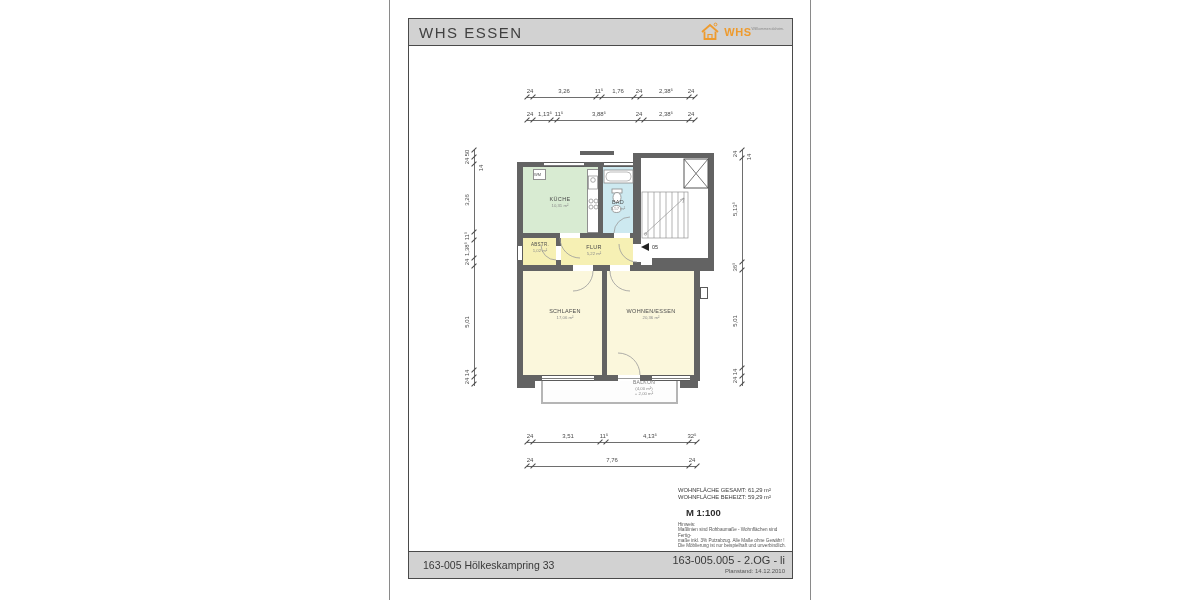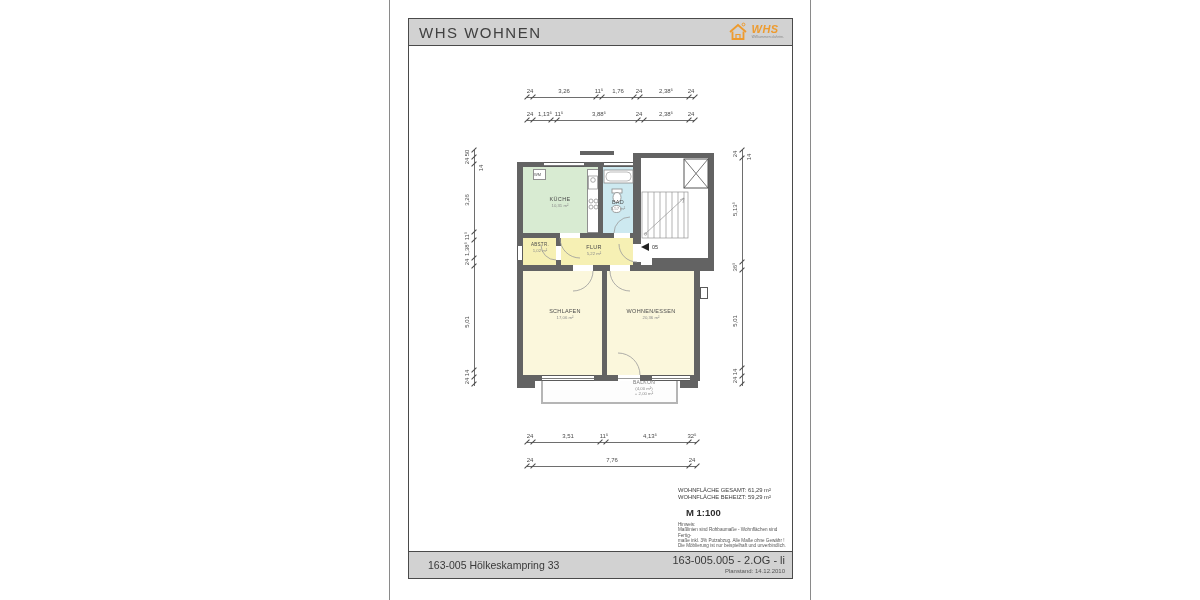--- a/index.html
+++ b/index.html
@@ -6,24 +6,24 @@
   html,body { width:1200px; height:600px; background:#fff; font-family:"Liberation Sans", sans-serif; overflow:hidden; }
   
   .page-rule { position:absolute; top:0; width:1px; height:600px; background:#8a8a8a; }
   
   .sheet-frame { position:absolute; left:408px; top:18px; width:385px; height:561px; border:1px solid #4a4a4a; background:#fff; }
   .bar { position:absolute; left:408px; width:385px; height:28px; background:#d2d2d2; border:1px solid #4a4a4a; display:flex; align-items:center; }
   .bar.header { top:18px; justify-content:space-between; }
   .bar.footer { top:551px; justify-content:space-between; }
   .sheet-title { font-size:15px; letter-spacing:1.5px; color:#414141; padding-left:10px; }
   .logo-wrap { display:flex; align-items:center; gap:3px; padding-right:8px; }
-  .logo-txt { display:flex; flex-direction:column; line-height:1;font-style:italic; }
+  .logo-txt { display:flex; line-height:1; }
   .logo-whs { font-size:11px; font-weight:bold; color:#ee9b2e; letter-spacing:.5px; }
   .logo-tag { font-size:3.5px; color:#8a8a8a; margin-top:1px; }
-  .footer-left { font-size:10.5px; color:#393939; padding-left:2px;margin-left:17px; }
+  .footer-left { font-size:10.5px; color:#393939; padding-left:14px; }
   .footer-right { text-align:right; padding-right:7px; line-height:1.25; }
   .footer-right-main { font-size:11px; color:#393939; }
   .footer-right-sub { font-size:6px; color:#555; }
   
   .fill { position:absolute; }
   .wall { position:absolute; background:#636363; }
   .winh { position:absolute; background:#fff; border-top:1px solid #5a5a5a; border-bottom:1px solid #5a5a5a; }
   .winh::after { content:""; position:absolute; left:0; right:0; top:50%; height:1px; background:#7c7c7c; }
   .winv { position:absolute; background:#fff; border-left:1px solid #5a5a5a; border-right:1px solid #5a5a5a; }
   .doorgap { position:absolute; background:#fff; }
@@ -52,21 +52,21 @@
 </style>
 </head>
 <body>
 
 <div class="page-rule" style="left:389px"></div>
 <div class="page-rule" style="left:810px"></div>
 
 <div class="sheet-frame"></div>
 
 <div class="bar header">
-  <div class="sheet-title">WHS WOHNEN</div>
+  <div class="sheet-title">WHS ESSEN</div>
   <div class="logo-wrap">
     <svg width="22" height="20" viewBox="0 0 22 20">
       <path d="M3 10 L11 3 L19 10" fill="none" stroke="#ee9b2e" stroke-width="1.8"></path>
       <path d="M5.5 9.5 V17 H16.5 V9.5" fill="none" stroke="#ee9b2e" stroke-width="1.8"></path>
       <path d="M9 17 V12.5 H13 V17" fill="none" stroke="#ee9b2e" stroke-width="1.2"></path>
       <circle cx="16.5" cy="2.5" r="1.4" fill="none" stroke="#ee9b2e" stroke-width="1"></circle>
     </svg>
     <div class="logo-txt">
       <span class="logo-whs">WHS</span>
       <span class="logo-tag">Willkommen daheim.</span>

